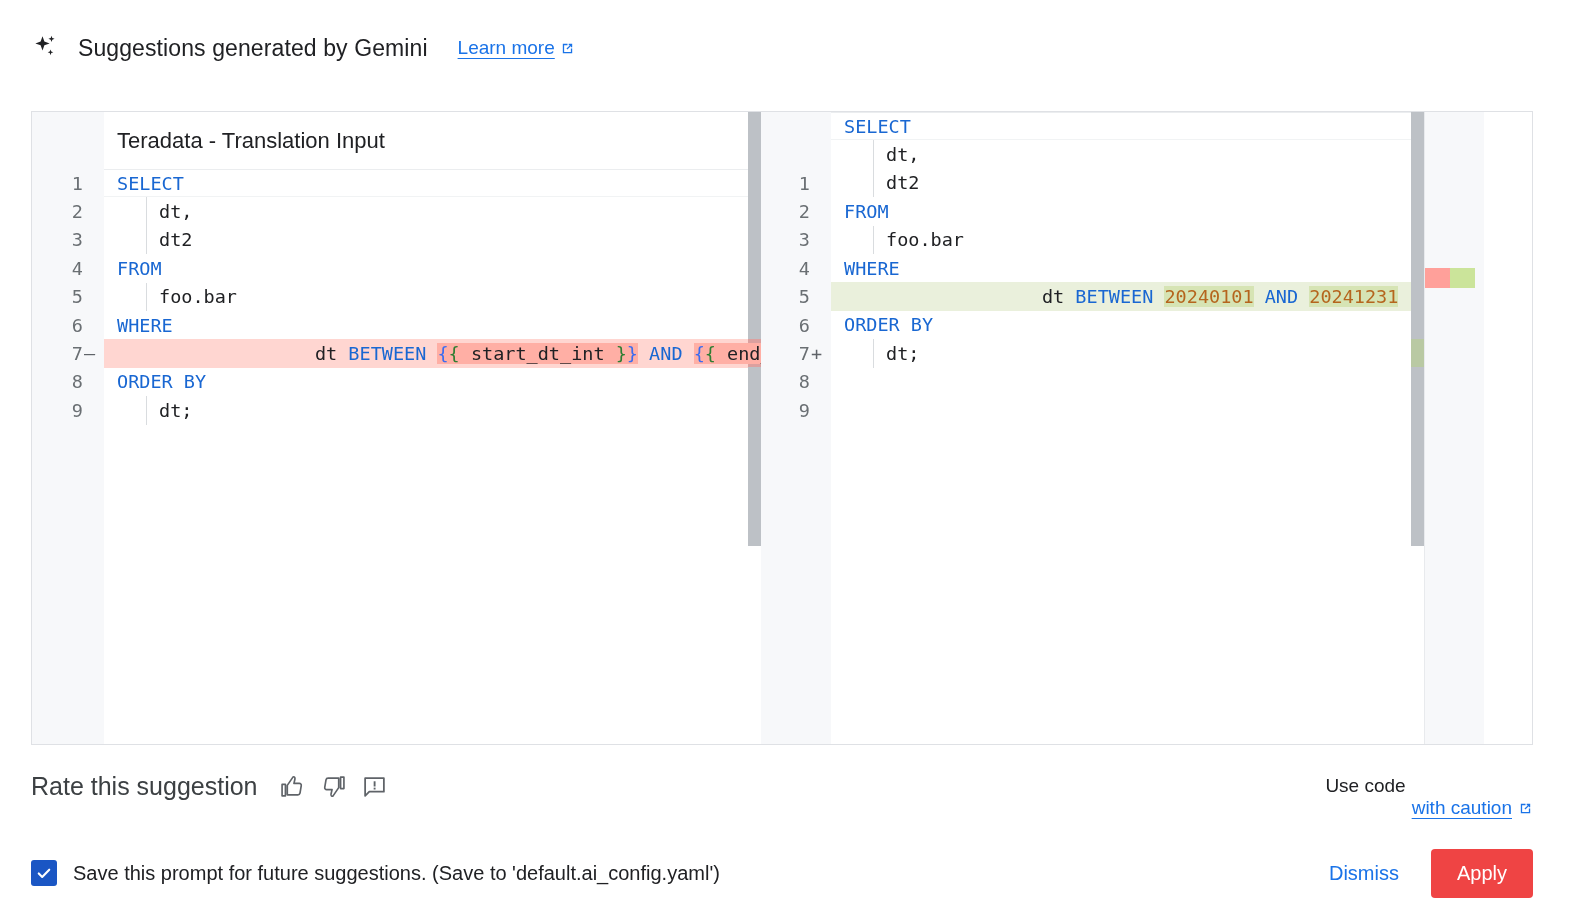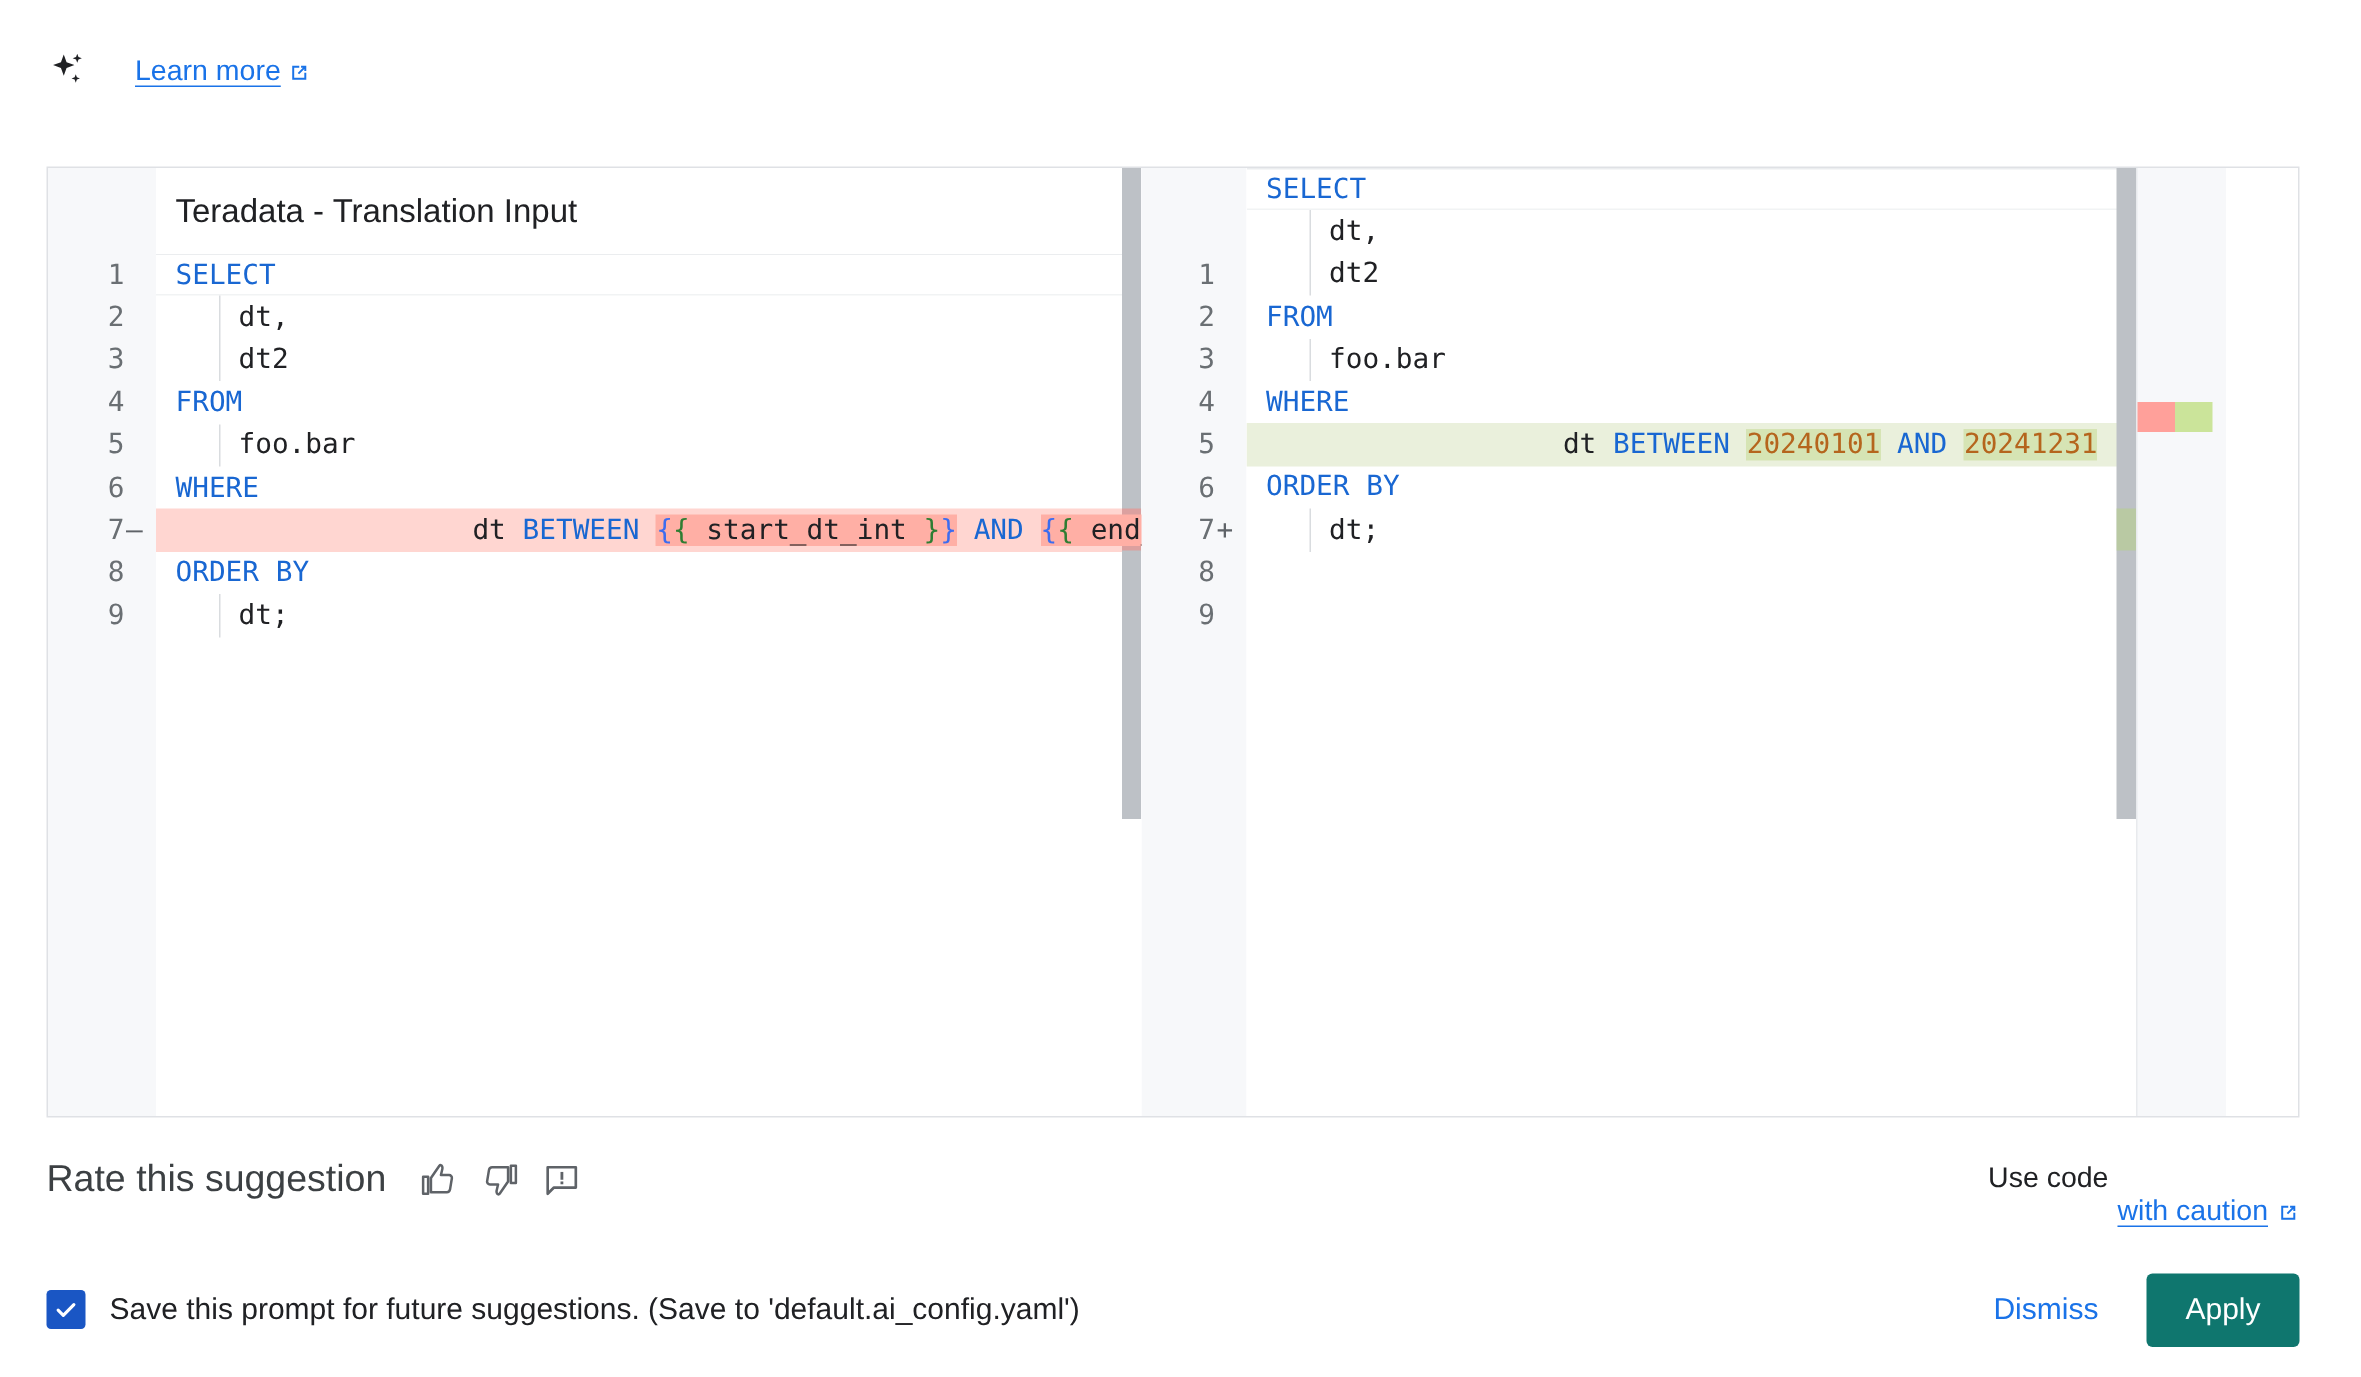--- a/index.html
+++ b/index.html
@@ -232,41 +232,42 @@
   .btn-text {
     color: #1a73e8;
     font-size: 20px;
     background: none; border: none;
     padding: 10px 16px;
     cursor: pointer;
     font-family: "Liberation Sans", sans-serif;
     border-radius: 4px;
   }
   .btn-primary {
-    background: #0f766e;
+    background: #ef4444;
     color: #ffffff;
     font-size: 20px;
     border: none;
     padding: 13px 26px;
     border-radius: 4px;
     cursor: pointer;
     font-family: "Liberation Sans", sans-serif;
   }
 </style>
 </head>
 <body>
 
 <div class="page">
 
   <div class="header">
     <svg class="sparkle-icon" viewBox="0 0 24 24">
       <path d="M10 2.6l1.5 4.2 4.2 1.5-4.2 1.5L10 14l-1.5-4.2L4.3 8.3l4.2-1.5L10 2.6z" fill="#202124"></path>
       <path d="M17.2 2.2l.65 1.8 1.8.65-1.8.65-.65 1.8-.65-1.8-1.8-.65 1.8-.65.65-1.8z" fill="#202124"></path>
       <path d="M16.4 13.2l.6 1.65 1.65.6-1.65.6-.6 1.65-.6-1.65-1.65-.6 1.65-.6.6-1.65z" fill="#202124"></path>
     </svg>
+    <span class="header-title">Suggestions generated by Gemini</span>
     <span class="learn-more">
       <span>Learn more</span>
       <svg class="ext-icon" viewBox="0 0 16 16">
         <path d="M3 3h5v1.4H4.4v7.2h7.2V8H13v5H3V3z" fill="#1a73e8"></path>
         <path d="M9.3 3H13v3.7h-1.4V5.4L7.9 9.1 6.9 8.1l3.7-3.7H9.3V3z" fill="#1a73e8"></path>
       </svg>
     </span>
   </div>
 
   <div class="diff-frame">

